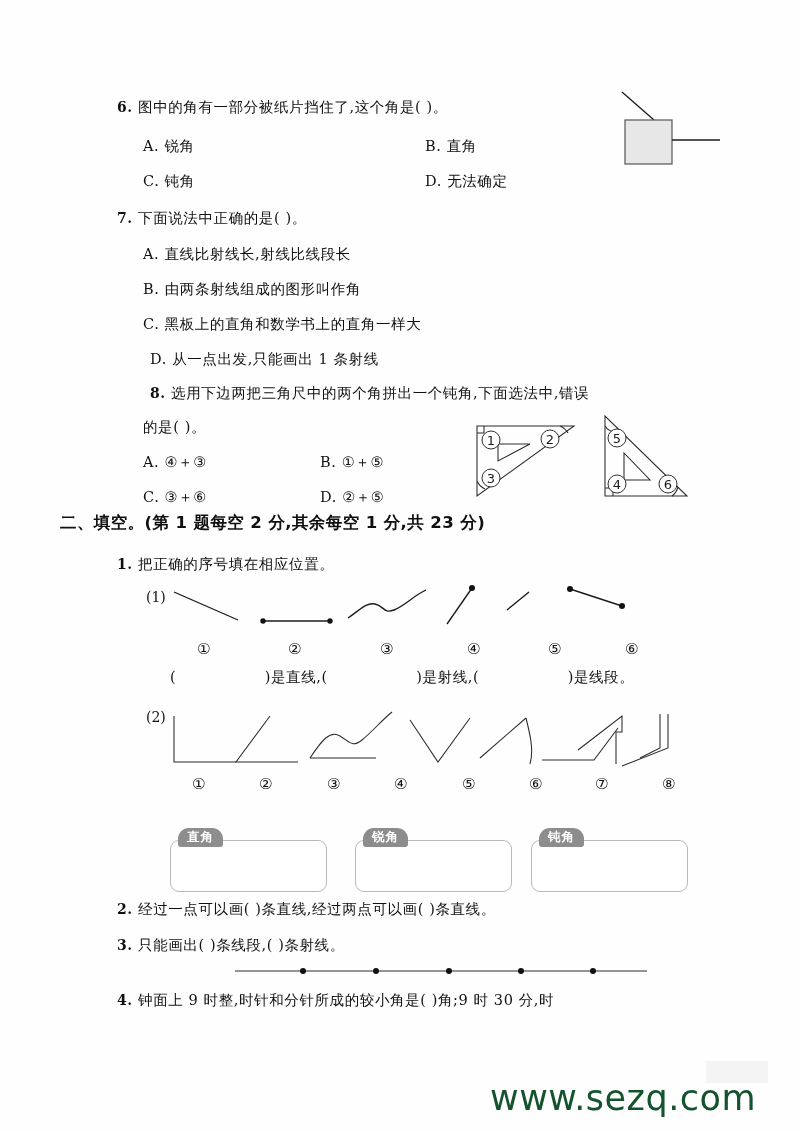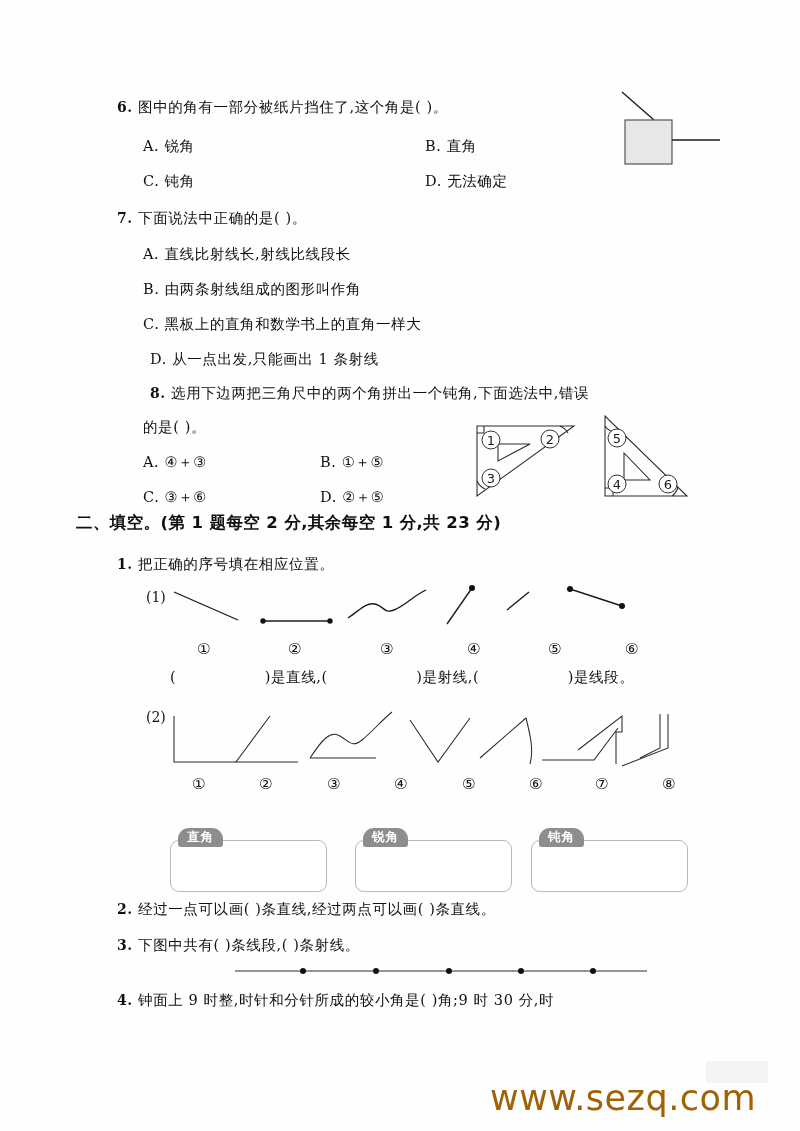--- a/index.html
+++ b/index.html
@@ -54,21 +54,21 @@
     line-height:1.15;
     z-index:4;
   }
 
   
   .watermark {
     position:absolute;
     left:490px; top:1078px;
     font-family:"DejaVu Sans","Liberation Sans",sans-serif;
     font-size:35px;
-    color:#a16207;
+    color:#14532d;
     letter-spacing:0.5px;
     white-space:nowrap;
   }
   .faintmark {
     position:absolute; left:706px; top:1061px;
     width:62px; height:22px; background:#f4f4f4;
   }
 
   svg { display:block; overflow:visible; }
   .ink { stroke:#1b1b1b; fill:none; stroke-width:1.35; }
@@ -189,21 +189,21 @@
           <text x="145" y="35" text-anchor="middle">5</text>
           <circle cx="145" cy="76" r="9" fill="#fff" stroke="#1b1b1b" stroke-width="0.9"></circle>
           <text x="145" y="81" text-anchor="middle">4</text>
           <circle cx="196" cy="76" r="9" fill="#fff" stroke="#1b1b1b" stroke-width="0.9"></circle>
           <text x="196" y="81" text-anchor="middle">6</text>
         </g>
       </g>
     </svg>
   </div>
 
-  <div class="section-head" style="left:76px; top:512px;">二、填空。(第 1 题每空 2 分,其余每空 1 分,共 23 分)</div>
+  <div class="section-head" style="left:60px; top:512px;">二、填空。(第 1 题每空 2 分,其余每空 1 分,共 23 分)</div>
 
   <div class="qline" style="left:117px; top:555px;">
     <span class="qnum">1.</span>
     <span>把正确的序号填在相应位置。</span>
   </div>
 
   <div style="position:absolute; left:146px; top:589px; font-size:14px;">(1)</div>
 
   <div style="position:absolute; left:170px; top:582px;">
     <svg width="480" height="62" viewBox="0 0 480 62">
@@ -296,21 +296,21 @@
   <div class="anstab" style="left:363px; top:828px;">锐角</div>
   <div class="anstab" style="left:539px; top:828px;">钝角</div>
 
   <div class="qline" style="left:117px; top:900px;">
     <span class="qnum">2.</span>
     <span>经过一点可以画(       )条直线,经过两点可以画(       )条直线。</span>
   </div>
 
   <div class="qline" style="left:117px; top:936px;">
     <span class="qnum">3.</span>
-    <span>下图中共有(       )条线段,(       )条射线。</span>
+    <span>只能画出(       )条线段,(       )条射线。</span>
   </div>
   <div style="position:absolute; left:231px; top:960px;">
     <svg width="420" height="22" viewBox="0 0 420 22">
       <line class="ink-thin" x1="4" y1="11" x2="416" y2="11"></line>
       <circle class="dot" cx="72" cy="11" r="3"></circle>
       <circle class="dot" cx="145" cy="11" r="3"></circle>
       <circle class="dot" cx="218" cy="11" r="3"></circle>
       <circle class="dot" cx="290" cy="11" r="3"></circle>
       <circle class="dot" cx="362" cy="11" r="3"></circle>
     </svg>

